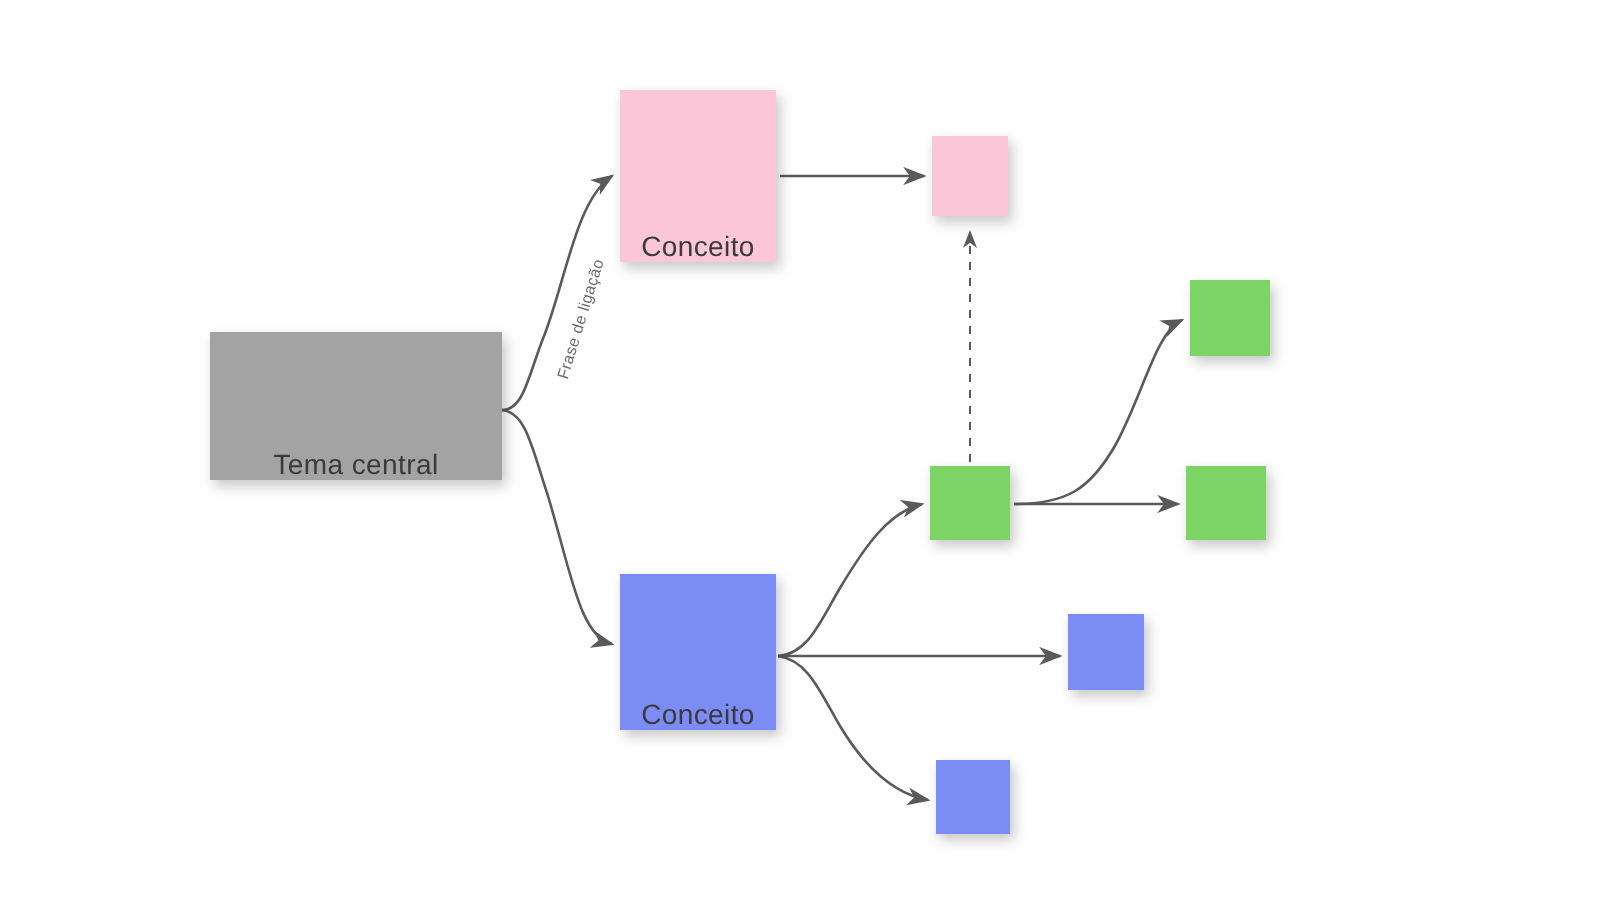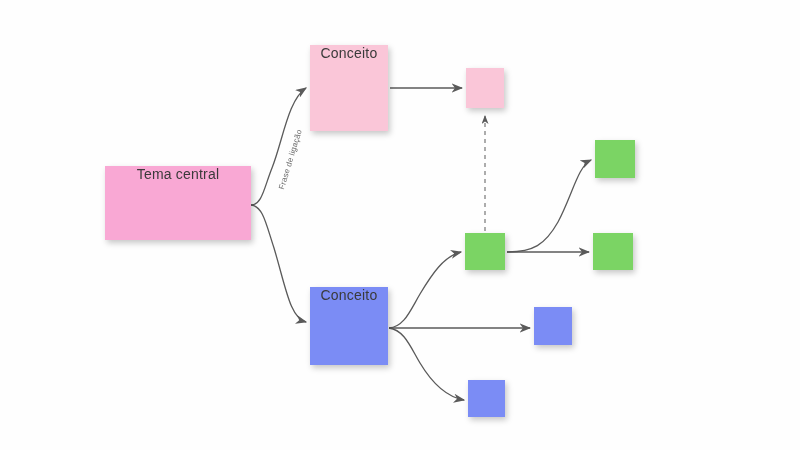--- a/index.html
+++ b/index.html
@@ -21,21 +21,21 @@
     position: absolute;
     left: 0;
     top: 0;
     width: 800px;
     height: 450px;
   }
   .node {
     position: absolute;
     box-sizing: border-box;
     display: flex;
-    align-items: flex-start;
+    align-items: flex-end;
     justify-content: center;
     color: #3a3a3a;
     font-size: 14px;
     letter-spacing: .2px;
     box-shadow: 2px 3px 6px rgba(0,0,0,0.22);
     z-index: 3;
   }
   .node-label {
     pointer-events: none;
     white-space: nowrap;
@@ -73,21 +73,21 @@
         <path d="M 390 88 L 462 88" fill="none" stroke="#5a5a5a" stroke-width="1.3" marker-end="url(#arrowhead)"></path>
         <path d="M 485 231 L 485 116" fill="none" stroke="#5a5a5a" stroke-width="1" stroke-dasharray="4 4" marker-end="url(#arrowhead)"></path>
         <path d="M 389 328 C 404 327 410 311 420 294 C 432 274 444 256 461 252" fill="none" stroke="#5a5a5a" stroke-width="1.3" marker-end="url(#arrowhead)"></path>
         <path d="M 389 328 L 530 328" fill="none" stroke="#5a5a5a" stroke-width="1.3" marker-end="url(#arrowhead)"></path>
         <path d="M 389 328 C 404 330 410 346 420 363 C 432 383 447 397 464 400" fill="none" stroke="#5a5a5a" stroke-width="1.3" marker-end="url(#arrowhead)"></path>
         <path d="M 507 252 C 533 252 545 245 558 222 C 572 196 578 166 591 160" fill="none" stroke="#5a5a5a" stroke-width="1.3" marker-end="url(#arrowhead)"></path>
         <path d="M 507 252 L 589 252" fill="none" stroke="#5a5a5a" stroke-width="1.3" marker-end="url(#arrowhead)"></path>
       </g>
   </svg>
 
-  <div class="node" id="node-central" style="left: 105px; top: 166px; width: 146px; height: 74px; background: #f9a8d4; color: rgb(58, 58, 58);">
+  <div class="node" id="node-central" style="left: 105px; top: 166px; width: 146px; height: 74px; background: #a3a3a3; color: rgb(58, 58, 58);">
     <span class="node-label">Tema central</span>
   </div>
 
   <div class="node" id="node-concept-top" style="left: 310px; top: 45px; width: 78px; height: 86px; background: rgb(250, 198, 216); color: rgb(58, 58, 58);">
     <span class="node-label">Conceito</span>
   </div>
 
   <div class="node" id="node-concept-bottom" style="left: 310px; top: 287px; width: 78px; height: 78px; background: rgb(123, 140, 245); color: rgb(58, 58, 58);">
     <span class="node-label">Conceito</span>
   </div>

